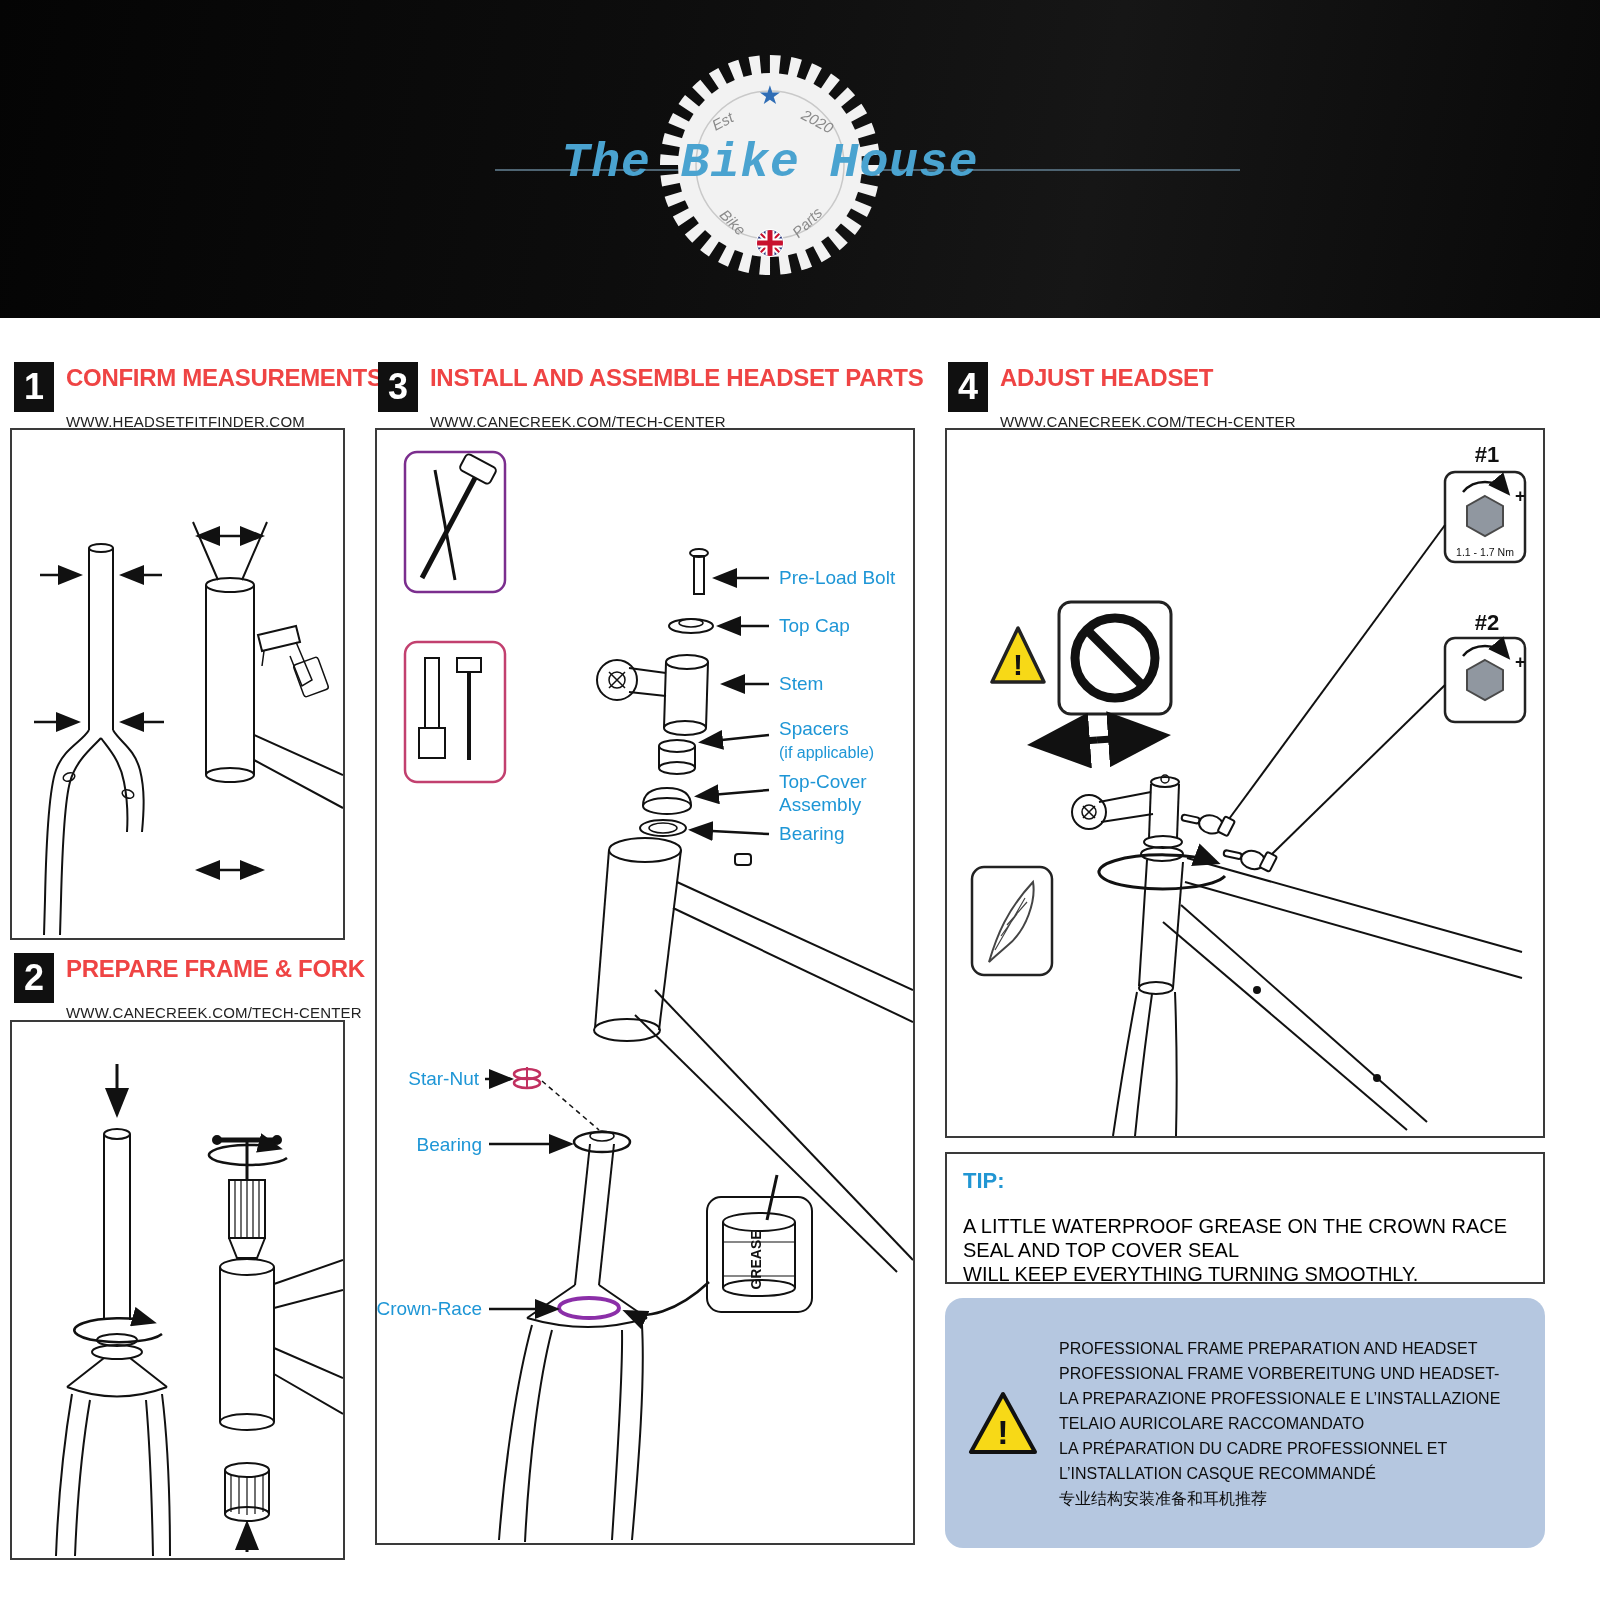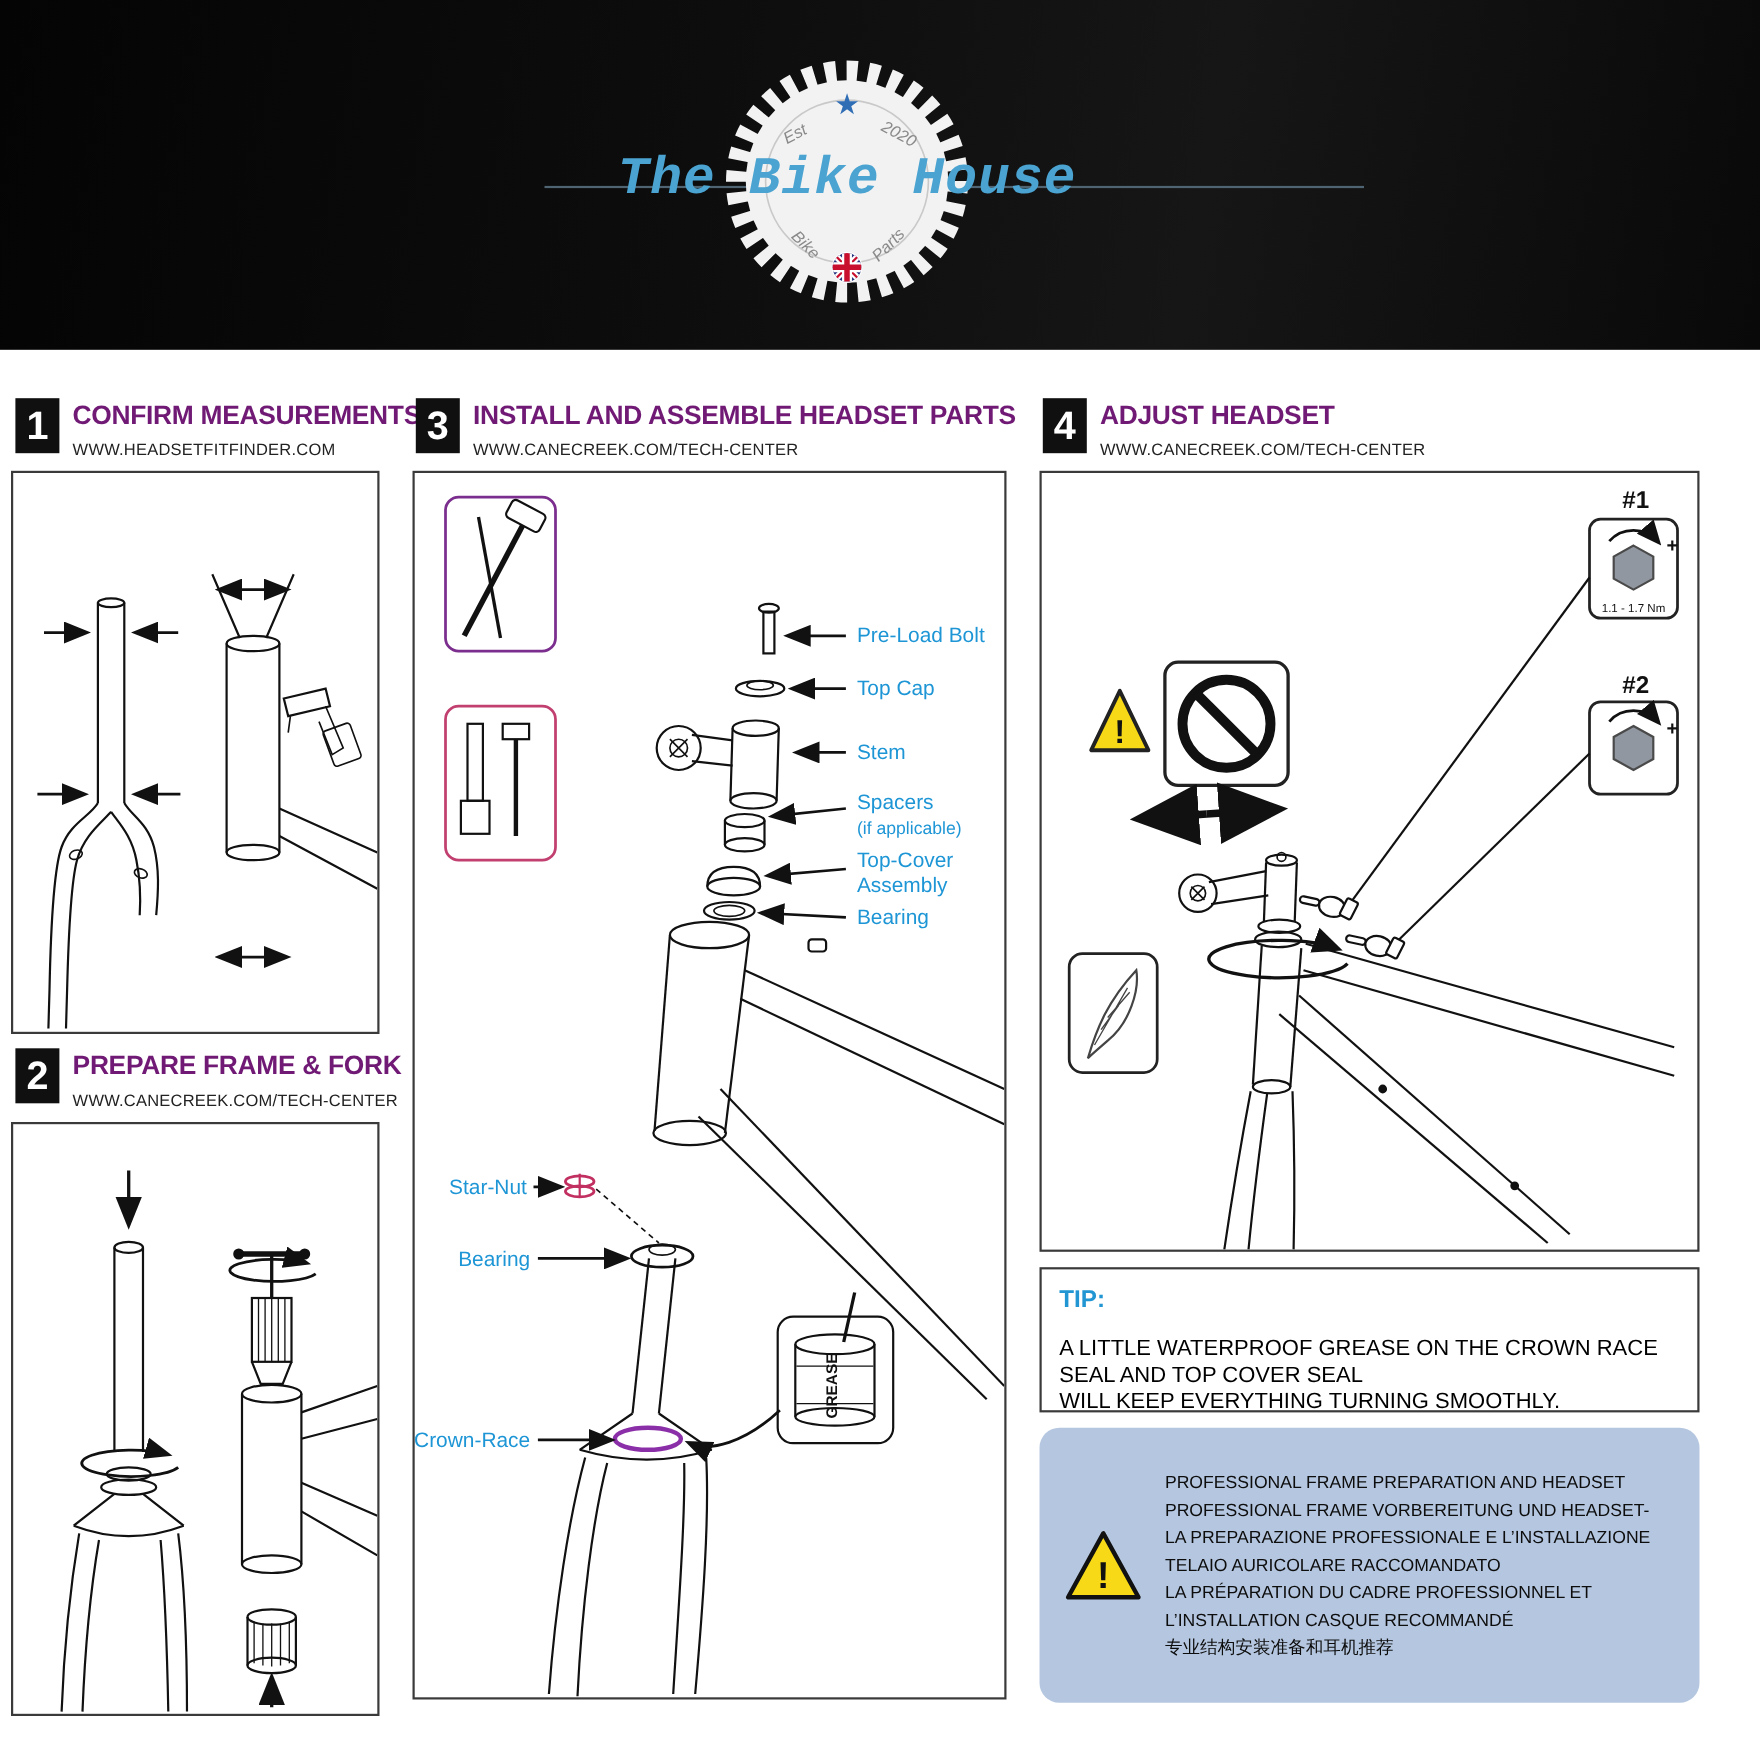--- a/index.html
+++ b/index.html
@@ -9,22 +9,22 @@
           background:linear-gradient(100deg,#040404 0%,#0d0d0d 40%,#161616 68%,#090909 100%)}
   .banner-line{position:absolute;left:495px;top:169px;width:745px;height:2px;background:#4e6472}
   .logo-svg{position:absolute;left:645px;top:40px}
   .banner-title{position:absolute;left:770px;top:136px;transform:translateX(-50%);
           font-family:Liberation Mono, monospace;font-style:italic;font-weight:bold;font-size:48px;
           color:#4aa3d0;white-space:nowrap;letter-spacing:1px;z-index:5}
   .step-header{position:absolute;display:flex;gap:12px;align-items:flex-start}
   .step-num{width:40px;height:50px;background:#101010;color:#ffffff;display:flex;align-items:center;
           justify-content:center;font-size:36px;font-weight:bold;flex:none}
   .step-titles{padding-top:2px}
-  .step-title{font-size:24px;font-weight:bold;color:#701a75;letter-spacing:-0.3px;white-space:nowrap}
-  .step-url{font-size:15px;color:#222222;margin-top:9px;letter-spacing:0.2px}
+  .step-title{font-size:24px;font-weight:bold;color:#ef4444;letter-spacing:-0.3px;white-space:nowrap}
+  .step-url{font-size:15px;color:#222222;margin-top:21px;letter-spacing:0.2px}
   .panel{position:absolute;background:#ffffff;border:2px solid #3a3a3a}
   .panel svg{display:block}
   .tip-panel{position:absolute;background:#ffffff;border:2px solid #3a3a3a;padding:14px 16px}
   .tip-title{font-size:22px;font-weight:bold;color:#2196d3;margin-bottom:20px}
   .tip-line{font-size:20px;color:#000000;line-height:24px}
   .notice-panel{position:absolute;background:#b5c7e0;border-radius:18px;display:flex;align-items:center;
           gap:20px;padding:14px 22px}
   .notice-text{font-size:16px;color:#0d0d0d;line-height:25px}
   .diag-line{stroke:#111;fill:none}
 </style>

